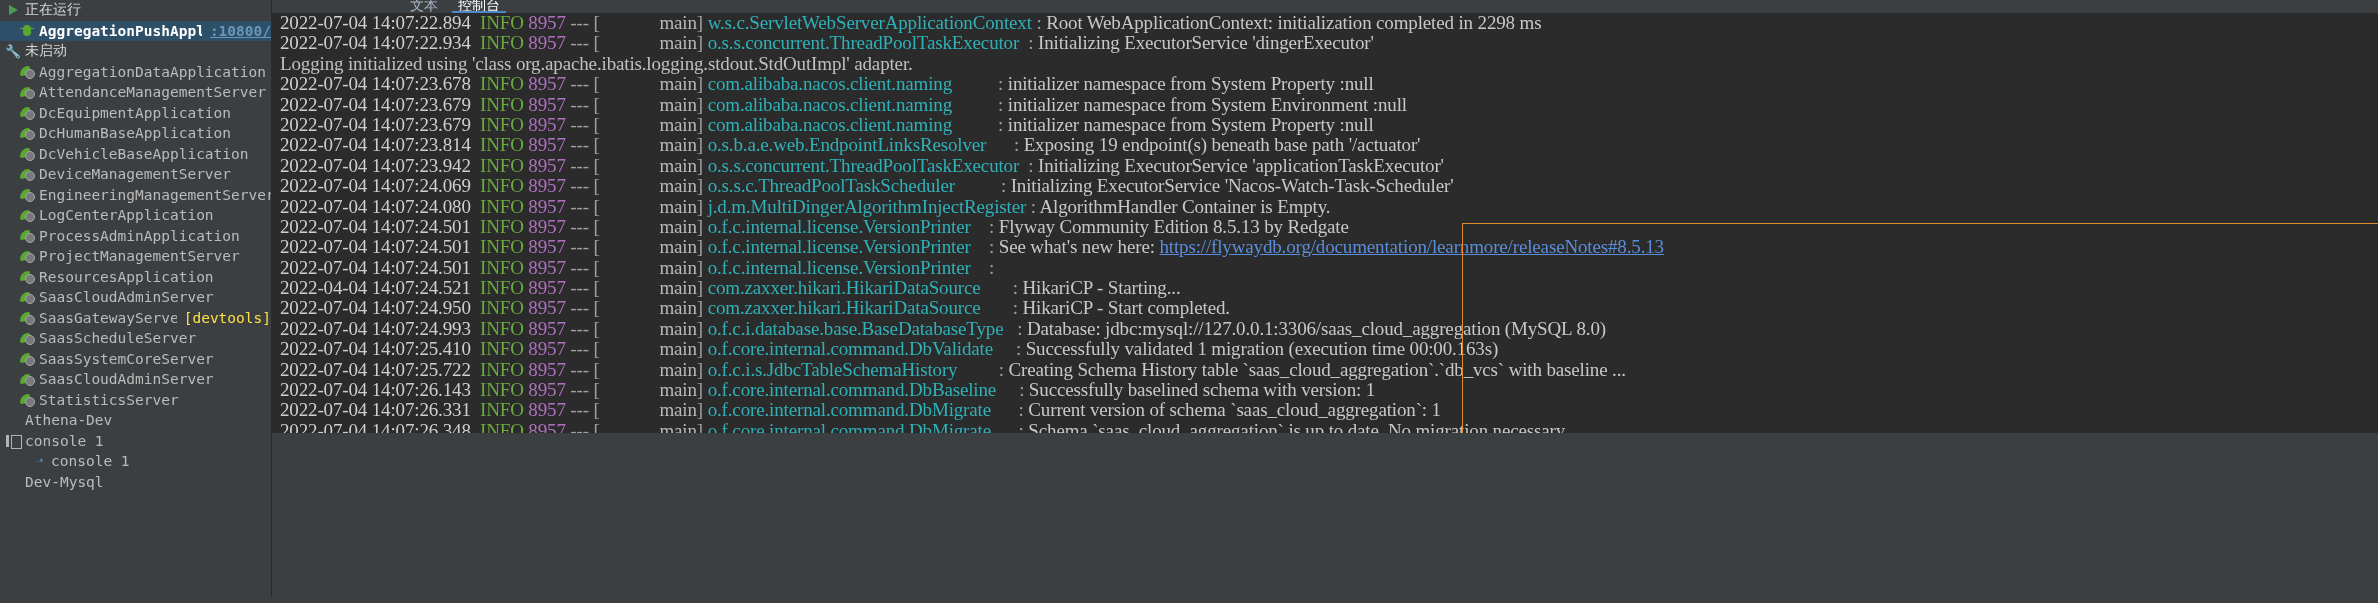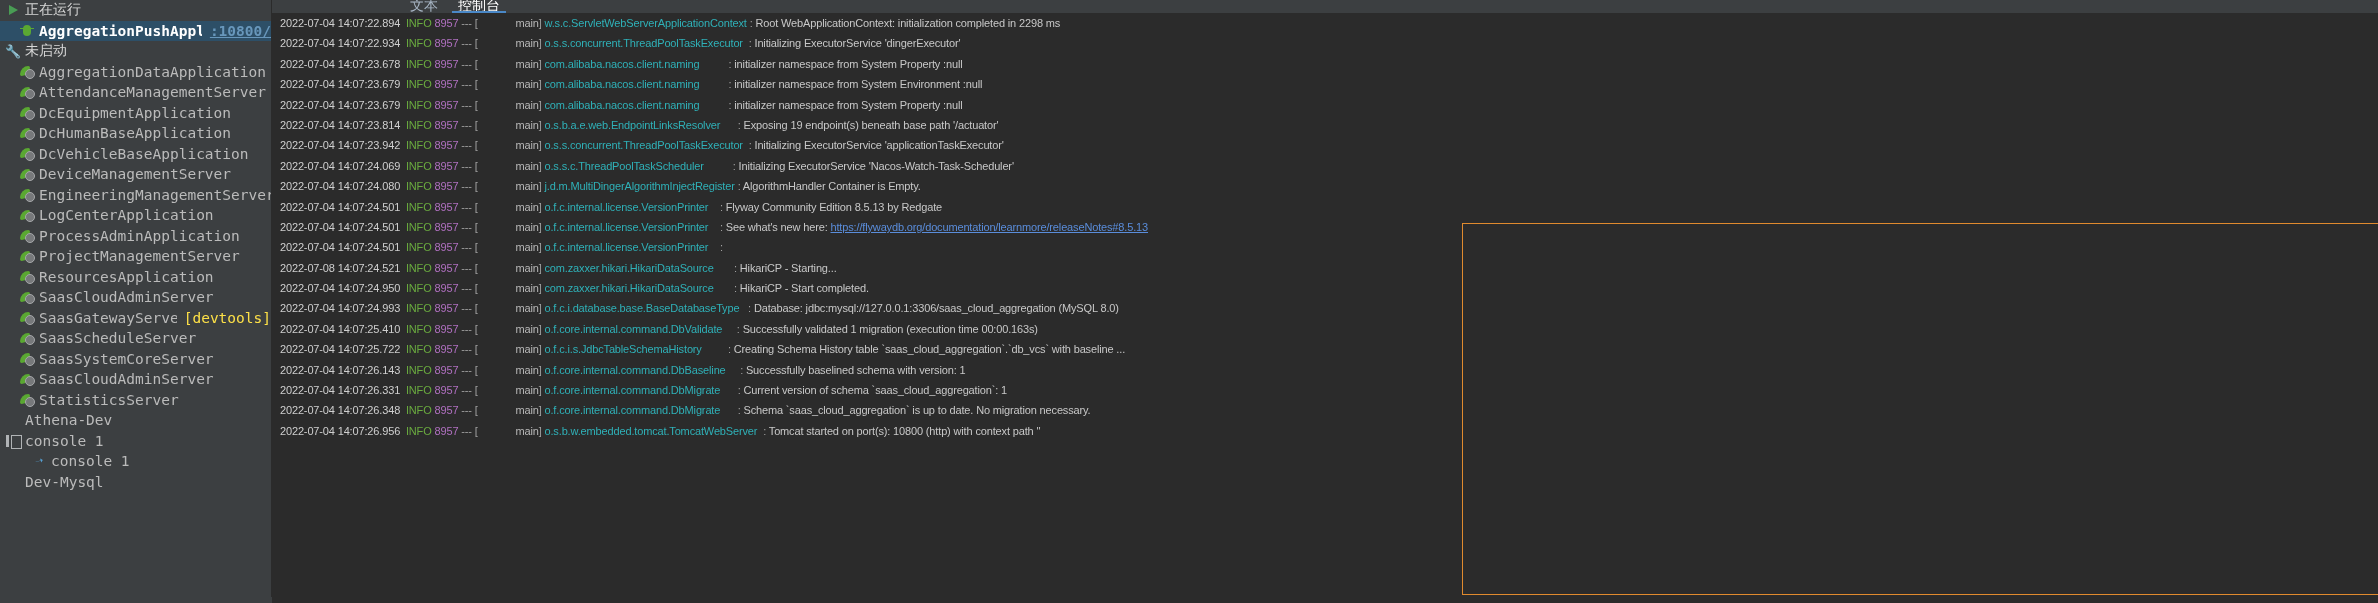--- a/index.html
+++ b/index.html
@@ -93,21 +93,21 @@
   }
   .console-ic::after {
     content: ""; position: absolute; left: 5px; top: 0;
     width: 9px; height: 12px;
     border: 1.6px solid #b0b3b5;
   }
   .arrow-ic { color: #56a0d3; font-size: 14px; transform: rotate(-15deg); }
 
   
   .main {
-    flex: 1; height: 603px; position: relative;
+    flex: 1; height: 433px; position: relative;
     background: #5eead4;
     overflow: hidden;
   }
   .tabstrip {
     height: 13px; background: #3c3f41;
     display: flex; align-items: flex-end;
     padding-left: 128px;
     overflow: hidden;
   }
   .tabstrip .tab {
@@ -124,22 +124,22 @@
 
   .console {
     position: absolute; top: 13px; left: 0; right: 0; bottom: 0;
     background: #2b2b2b;
     padding-left: 8px;
     overflow: hidden;
   }
   .line {
     height: 20.4px; line-height: 20.4px;
     white-space: pre;
-    font-size: 11px;
-    font-family: Liberation Sans, sans-serif;
+    font-size: 19px;
+    font-family: Liberation Serif, serif;
     color: #bbbbbb;
     letter-spacing: -0.15px;
   }
   .ts   { color: #cfcfcf; }
   .lvl  { color: #6aab3f; }
   .pid  { color: #b070c0; }
   .dash { color: #a0a0a0; }
   .thr  { color: #b8b8b8; }
   .logger { color: #2fb1b8; }
   .msg  { color: #c8c8c8; }
@@ -318,31 +318,32 @@
       </div>
       <div class="tab active">
         <span class="cjk">控制台</span>
       </div>
     </div>
 
     <div class="console">
       <div id="console-body">
           <div class="line"><span class="ts">2022-07-04 14:07:22.894</span>  <span class="lvl">INFO</span> <span class="pid">8957</span><span class="dash"> --- [</span><span class="thr">             main</span><span class="dash">] </span><span class="logger">w.s.c.ServletWebServerApplicationContext </span><span class="dash">: </span><span class="msg">Root WebApplicationContext: initialization completed in 2298 ms</span></div>
           <div class="line"><span class="ts">2022-07-04 14:07:22.934</span>  <span class="lvl">INFO</span> <span class="pid">8957</span><span class="dash"> --- [</span><span class="thr">             main</span><span class="dash">] </span><span class="logger">o.s.s.concurrent.ThreadPoolTaskExecutor  </span><span class="dash">: </span><span class="msg">Initializing ExecutorService 'dingerExecutor'</span></div>
+          <div class="line"><span class="plain">Logging initialized using 'class org.apache.ibatis.logging.stdout.StdOutImpl' adapter.</span></div>
           <div class="line"><span class="ts">2022-07-04 14:07:23.678</span>  <span class="lvl">INFO</span> <span class="pid">8957</span><span class="dash"> --- [</span><span class="thr">             main</span><span class="dash">] </span><span class="logger">com.alibaba.nacos.client.naming          </span><span class="dash">: </span><span class="msg">initializer namespace from System Property :null</span></div>
           <div class="line"><span class="ts">2022-07-04 14:07:23.679</span>  <span class="lvl">INFO</span> <span class="pid">8957</span><span class="dash"> --- [</span><span class="thr">             main</span><span class="dash">] </span><span class="logger">com.alibaba.nacos.client.naming          </span><span class="dash">: </span><span class="msg">initializer namespace from System Environment :null</span></div>
           <div class="line"><span class="ts">2022-07-04 14:07:23.679</span>  <span class="lvl">INFO</span> <span class="pid">8957</span><span class="dash"> --- [</span><span class="thr">             main</span><span class="dash">] </span><span class="logger">com.alibaba.nacos.client.naming          </span><span class="dash">: </span><span class="msg">initializer namespace from System Property :null</span></div>
           <div class="line"><span class="ts">2022-07-04 14:07:23.814</span>  <span class="lvl">INFO</span> <span class="pid">8957</span><span class="dash"> --- [</span><span class="thr">             main</span><span class="dash">] </span><span class="logger">o.s.b.a.e.web.EndpointLinksResolver      </span><span class="dash">: </span><span class="msg">Exposing 19 endpoint(s) beneath base path '/actuator'</span></div>
           <div class="line"><span class="ts">2022-07-04 14:07:23.942</span>  <span class="lvl">INFO</span> <span class="pid">8957</span><span class="dash"> --- [</span><span class="thr">             main</span><span class="dash">] </span><span class="logger">o.s.s.concurrent.ThreadPoolTaskExecutor  </span><span class="dash">: </span><span class="msg">Initializing ExecutorService 'applicationTaskExecutor'</span></div>
           <div class="line"><span class="ts">2022-07-04 14:07:24.069</span>  <span class="lvl">INFO</span> <span class="pid">8957</span><span class="dash"> --- [</span><span class="thr">             main</span><span class="dash">] </span><span class="logger">o.s.s.c.ThreadPoolTaskScheduler          </span><span class="dash">: </span><span class="msg">Initializing ExecutorService 'Nacos-Watch-Task-Scheduler'</span></div>
           <div class="line"><span class="ts">2022-07-04 14:07:24.080</span>  <span class="lvl">INFO</span> <span class="pid">8957</span><span class="dash"> --- [</span><span class="thr">             main</span><span class="dash">] </span><span class="logger">j.d.m.MultiDingerAlgorithmInjectRegister </span><span class="dash">: </span><span class="msg">AlgorithmHandler Container is Empty.</span></div>
           <div class="line"><span class="ts">2022-07-04 14:07:24.501</span>  <span class="lvl">INFO</span> <span class="pid">8957</span><span class="dash"> --- [</span><span class="thr">             main</span><span class="dash">] </span><span class="logger">o.f.c.internal.license.VersionPrinter    </span><span class="dash">: </span><span class="msg">Flyway Community Edition 8.5.13 by Redgate</span></div>
           <div class="line"><span class="ts">2022-07-04 14:07:24.501</span>  <span class="lvl">INFO</span> <span class="pid">8957</span><span class="dash"> --- [</span><span class="thr">             main</span><span class="dash">] </span><span class="logger">o.f.c.internal.license.VersionPrinter    </span><span class="dash">: </span><span class="msg">See what's new here: </span><span class="link">https://flywaydb.org/documentation/learnmore/releaseNotes#8.5.13</span></div>
           <div class="line"><span class="ts">2022-07-04 14:07:24.501</span>  <span class="lvl">INFO</span> <span class="pid">8957</span><span class="dash"> --- [</span><span class="thr">             main</span><span class="dash">] </span><span class="logger">o.f.c.internal.license.VersionPrinter    </span><span class="dash">: </span><span class="msg"></span></div>
-          <div class="line"><span class="ts">2022-07-08 14:07:24.521</span>  <span class="lvl">INFO</span> <span class="pid">8957</span><span class="dash"> --- [</span><span class="thr">             main</span><span class="dash">] </span><span class="logger">com.zaxxer.hikari.HikariDataSource       </span><span class="dash">: </span><span class="msg">HikariCP - Starting...</span></div>
+          <div class="line"><span class="ts">2022-04-04 14:07:24.521</span>  <span class="lvl">INFO</span> <span class="pid">8957</span><span class="dash"> --- [</span><span class="thr">             main</span><span class="dash">] </span><span class="logger">com.zaxxer.hikari.HikariDataSource       </span><span class="dash">: </span><span class="msg">HikariCP - Starting...</span></div>
           <div class="line"><span class="ts">2022-07-04 14:07:24.950</span>  <span class="lvl">INFO</span> <span class="pid">8957</span><span class="dash"> --- [</span><span class="thr">             main</span><span class="dash">] </span><span class="logger">com.zaxxer.hikari.HikariDataSource       </span><span class="dash">: </span><span class="msg">HikariCP - Start completed.</span></div>
           <div class="line"><span class="ts">2022-07-04 14:07:24.993</span>  <span class="lvl">INFO</span> <span class="pid">8957</span><span class="dash"> --- [</span><span class="thr">             main</span><span class="dash">] </span><span class="logger">o.f.c.i.database.base.BaseDatabaseType   </span><span class="dash">: </span><span class="msg">Database: jdbc:mysql://127.0.0.1:3306/saas_cloud_aggregation (MySQL 8.0)</span></div>
           <div class="line"><span class="ts">2022-07-04 14:07:25.410</span>  <span class="lvl">INFO</span> <span class="pid">8957</span><span class="dash"> --- [</span><span class="thr">             main</span><span class="dash">] </span><span class="logger">o.f.core.internal.command.DbValidate     </span><span class="dash">: </span><span class="msg">Successfully validated 1 migration (execution time 00:00.163s)</span></div>
           <div class="line"><span class="ts">2022-07-04 14:07:25.722</span>  <span class="lvl">INFO</span> <span class="pid">8957</span><span class="dash"> --- [</span><span class="thr">             main</span><span class="dash">] </span><span class="logger">o.f.c.i.s.JdbcTableSchemaHistory         </span><span class="dash">: </span><span class="msg">Creating Schema History table `saas_cloud_aggregation`.`db_vcs` with baseline ...</span></div>
           <div class="line"><span class="ts">2022-07-04 14:07:26.143</span>  <span class="lvl">INFO</span> <span class="pid">8957</span><span class="dash"> --- [</span><span class="thr">             main</span><span class="dash">] </span><span class="logger">o.f.core.internal.command.DbBaseline     </span><span class="dash">: </span><span class="msg">Successfully baselined schema with version: 1</span></div>
           <div class="line"><span class="ts">2022-07-04 14:07:26.331</span>  <span class="lvl">INFO</span> <span class="pid">8957</span><span class="dash"> --- [</span><span class="thr">             main</span><span class="dash">] </span><span class="logger">o.f.core.internal.command.DbMigrate      </span><span class="dash">: </span><span class="msg">Current version of schema `saas_cloud_aggregation`: 1</span></div>
           <div class="line"><span class="ts">2022-07-04 14:07:26.348</span>  <span class="lvl">INFO</span> <span class="pid">8957</span><span class="dash"> --- [</span><span class="thr">             main</span><span class="dash">] </span><span class="logger">o.f.core.internal.command.DbMigrate      </span><span class="dash">: </span><span class="msg">Schema `saas_cloud_aggregation` is up to date. No migration necessary.</span></div>
           <div class="line"><span class="ts">2022-07-04 14:07:26.956</span>  <span class="lvl">INFO</span> <span class="pid">8957</span><span class="dash"> --- [</span><span class="thr">             main</span><span class="dash">] </span><span class="logger">o.s.b.w.embedded.tomcat.TomcatWebServer  </span><span class="dash">: </span><span class="msg">Tomcat started on port(s): 10800 (http) with context path ''</span></div>
         </div>
     </div>

